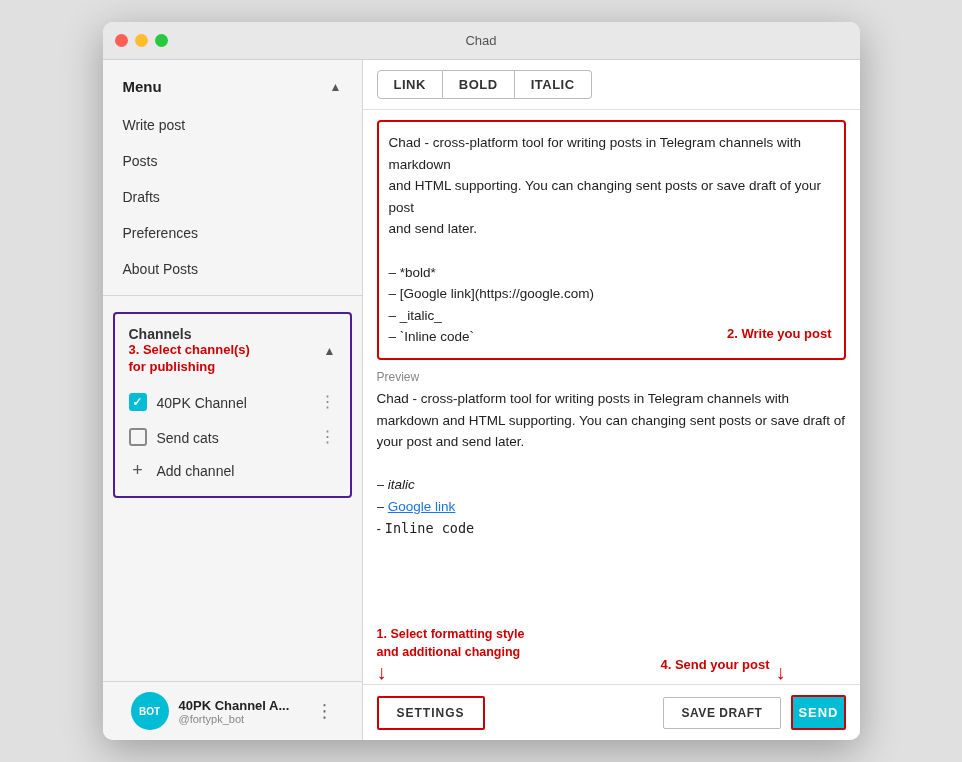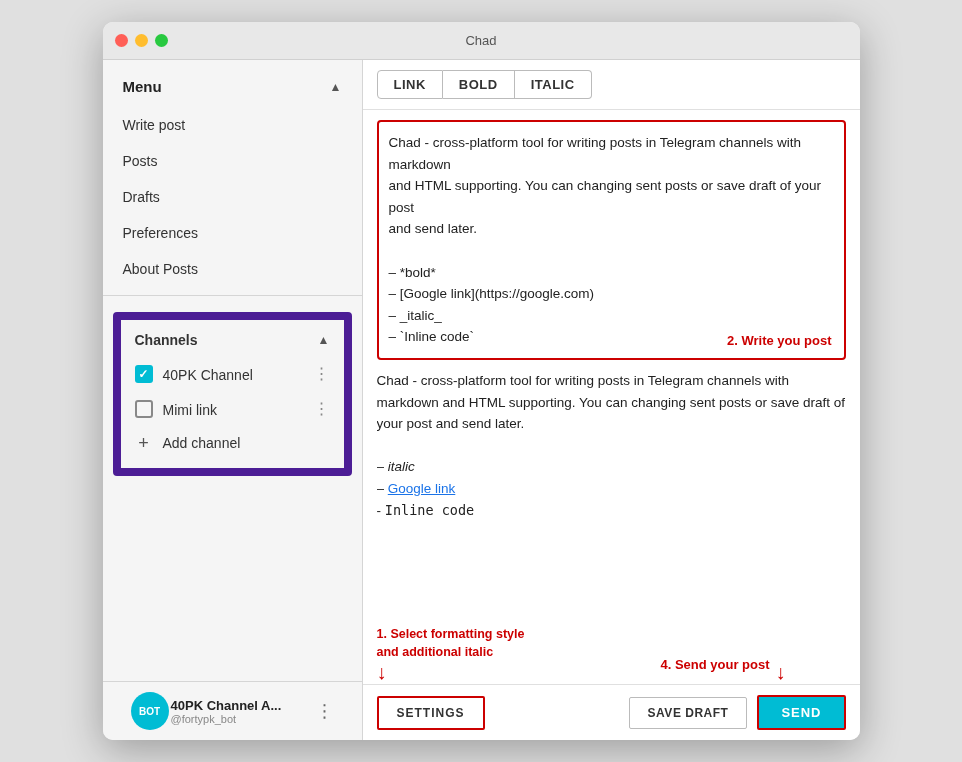--- a/index.html
+++ b/index.html
@@ -78,21 +78,21 @@
       font-size: 14px;
       color: #333;
       cursor: pointer;
     }
     .sidebar-divider {
       height: 1px;
       background: #d5d5d5;
       margin: 8px 0;
     }
     .channels-section {
-      border: 8px solid #4c1d95;
+      border: 2px solid #4c1d95;
       margin: 8px 10px;
       border-radius: 4px;
       padding: 8px 0;
       position: relative;
     }
     .channels-header {
       display: flex;
       align-items: center;
       justify-content: space-between;
       padding: 4px 14px 8px 14px;
@@ -176,21 +176,21 @@
     .add-channel-label {
       font-size: 14px;
       color: #333;
     }
     .sidebar-footer {
       margin-top: auto;
       border-top: 1px solid #d5d5d5;
       padding: 10px 28px;
       display: flex;
       align-items: center;
-      gap: 2px;
+      gap: 10px;
     }
     .bot-avatar {
       width: 38px;
       height: 38px;
       background: #00bcd4;
       border-radius: 50%;
       display: flex;
       align-items: center;
       justify-content: center;
       font-size: 10px;
@@ -247,21 +247,21 @@
       border-radius: 4px;
       min-height: 180px;
       padding: 10px;
       font-size: 13.5px;
       color: #222;
       line-height: 1.6;
       position: relative;
     }
     .write-annotation {
       position: absolute;
-      bottom: 6px;
+      bottom: 13px;
       right: 12px;
       font-size: 13px;
       font-weight: 700;
       color: #cc0000;
     }
     .preview-label {
       font-size: 12px;
       color: #888;
       margin: 0 14px 4px 14px;
       font-style: normal;
@@ -318,21 +318,21 @@
       font-weight: 600;
       letter-spacing: 0.5px;
       color: #333;
       cursor: pointer;
       border-radius: 2px;
       margin-left: auto;
     }
     .send-btn {
       background: #00bcd4;
       border: none;
-      padding: 8px 22px;
+      padding: 8px 5px;
       font-size: 13px;
       font-weight: 700;
       letter-spacing: 1px;
       color: white;
       cursor: pointer;
       border-radius: 2px;
       border: 2px solid #cc0000;
     }
     .arrow-down {
       display: inline-block;
@@ -380,33 +380,37 @@
       <div class="sidebar-nav-item">Drafts</div>
       <div class="sidebar-nav-item">Preferences</div>
       <div class="sidebar-nav-item">About Posts</div>
 
       <div class="sidebar-divider"></div>
 
       <div class="channels-section">
         <div class="channels-header">
           <div class="channels-title-block">
             <span class="channels-title">Channels</span>
+            <span class="channels-annotation">
+              <span>3. Select channel(s)</span><br>
+              <span>for publishing</span>
+            </span>
           </div>
           <span class="channels-chevron">▲</span>
         </div>
 
         <div class="channel-item">
           <div class="channel-checkbox-checked"></div>
           <span class="channel-name">40PK Channel</span>
           <span class="channel-dots">⋮</span>
         </div>
 
         <div class="channel-item">
           <div class="channel-checkbox-empty"></div>
-          <span class="channel-name">Mimi link</span>
+          <span class="channel-name">Send cats</span>
           <span class="channel-dots">⋮</span>
         </div>
 
         <div class="add-channel-item">
           <div class="add-icon">+</div>
           <span class="add-channel-label">Add channel</span>
         </div>
       </div>
 
       <div class="sidebar-footer">
@@ -434,32 +438,33 @@
         <div>and HTML supporting. You can changing sent posts or save draft of your post</div>
         <div>and send later.</div>
         <br>
         <div>– *bold*</div>
         <div>– [Google link](https://google.com)</div>
         <div>– _italic_</div>
         <div>– `Inline code`</div>
         <span class="write-annotation">2. Write you post</span>
       </div>
 
+      <div class="preview-label">Preview</div>
 
       <div class="preview-area">
         <div>Chad - cross-platform tool for writing posts in Telegram channels with markdown and HTML supporting. You can changing sent posts or save draft of your post and send later.</div>
         <br>
         <div>– <em>italic</em></div>
         <div>– <a href="#">Google link</a></div>
         <div>- <span class="mono-text">Inline code</span></div>
       </div>
 
       <div class="formatting-annotation">
         <span>1. Select formatting style</span><br>
-        <span>and additional italic</span>
+        <span>and additional changing</span>
       </div>
 
       <div class="arrows-row">
         <span class="arrow-down">↓</span>
         <span class="arrow-right" style="margin-right:60px;">↓</span>
       </div>
 
       <div class="bottom-bar">
         <span class="send-annotation">4. Send your post</span>
         <button class="settings-btn">SETTINGS</button>

